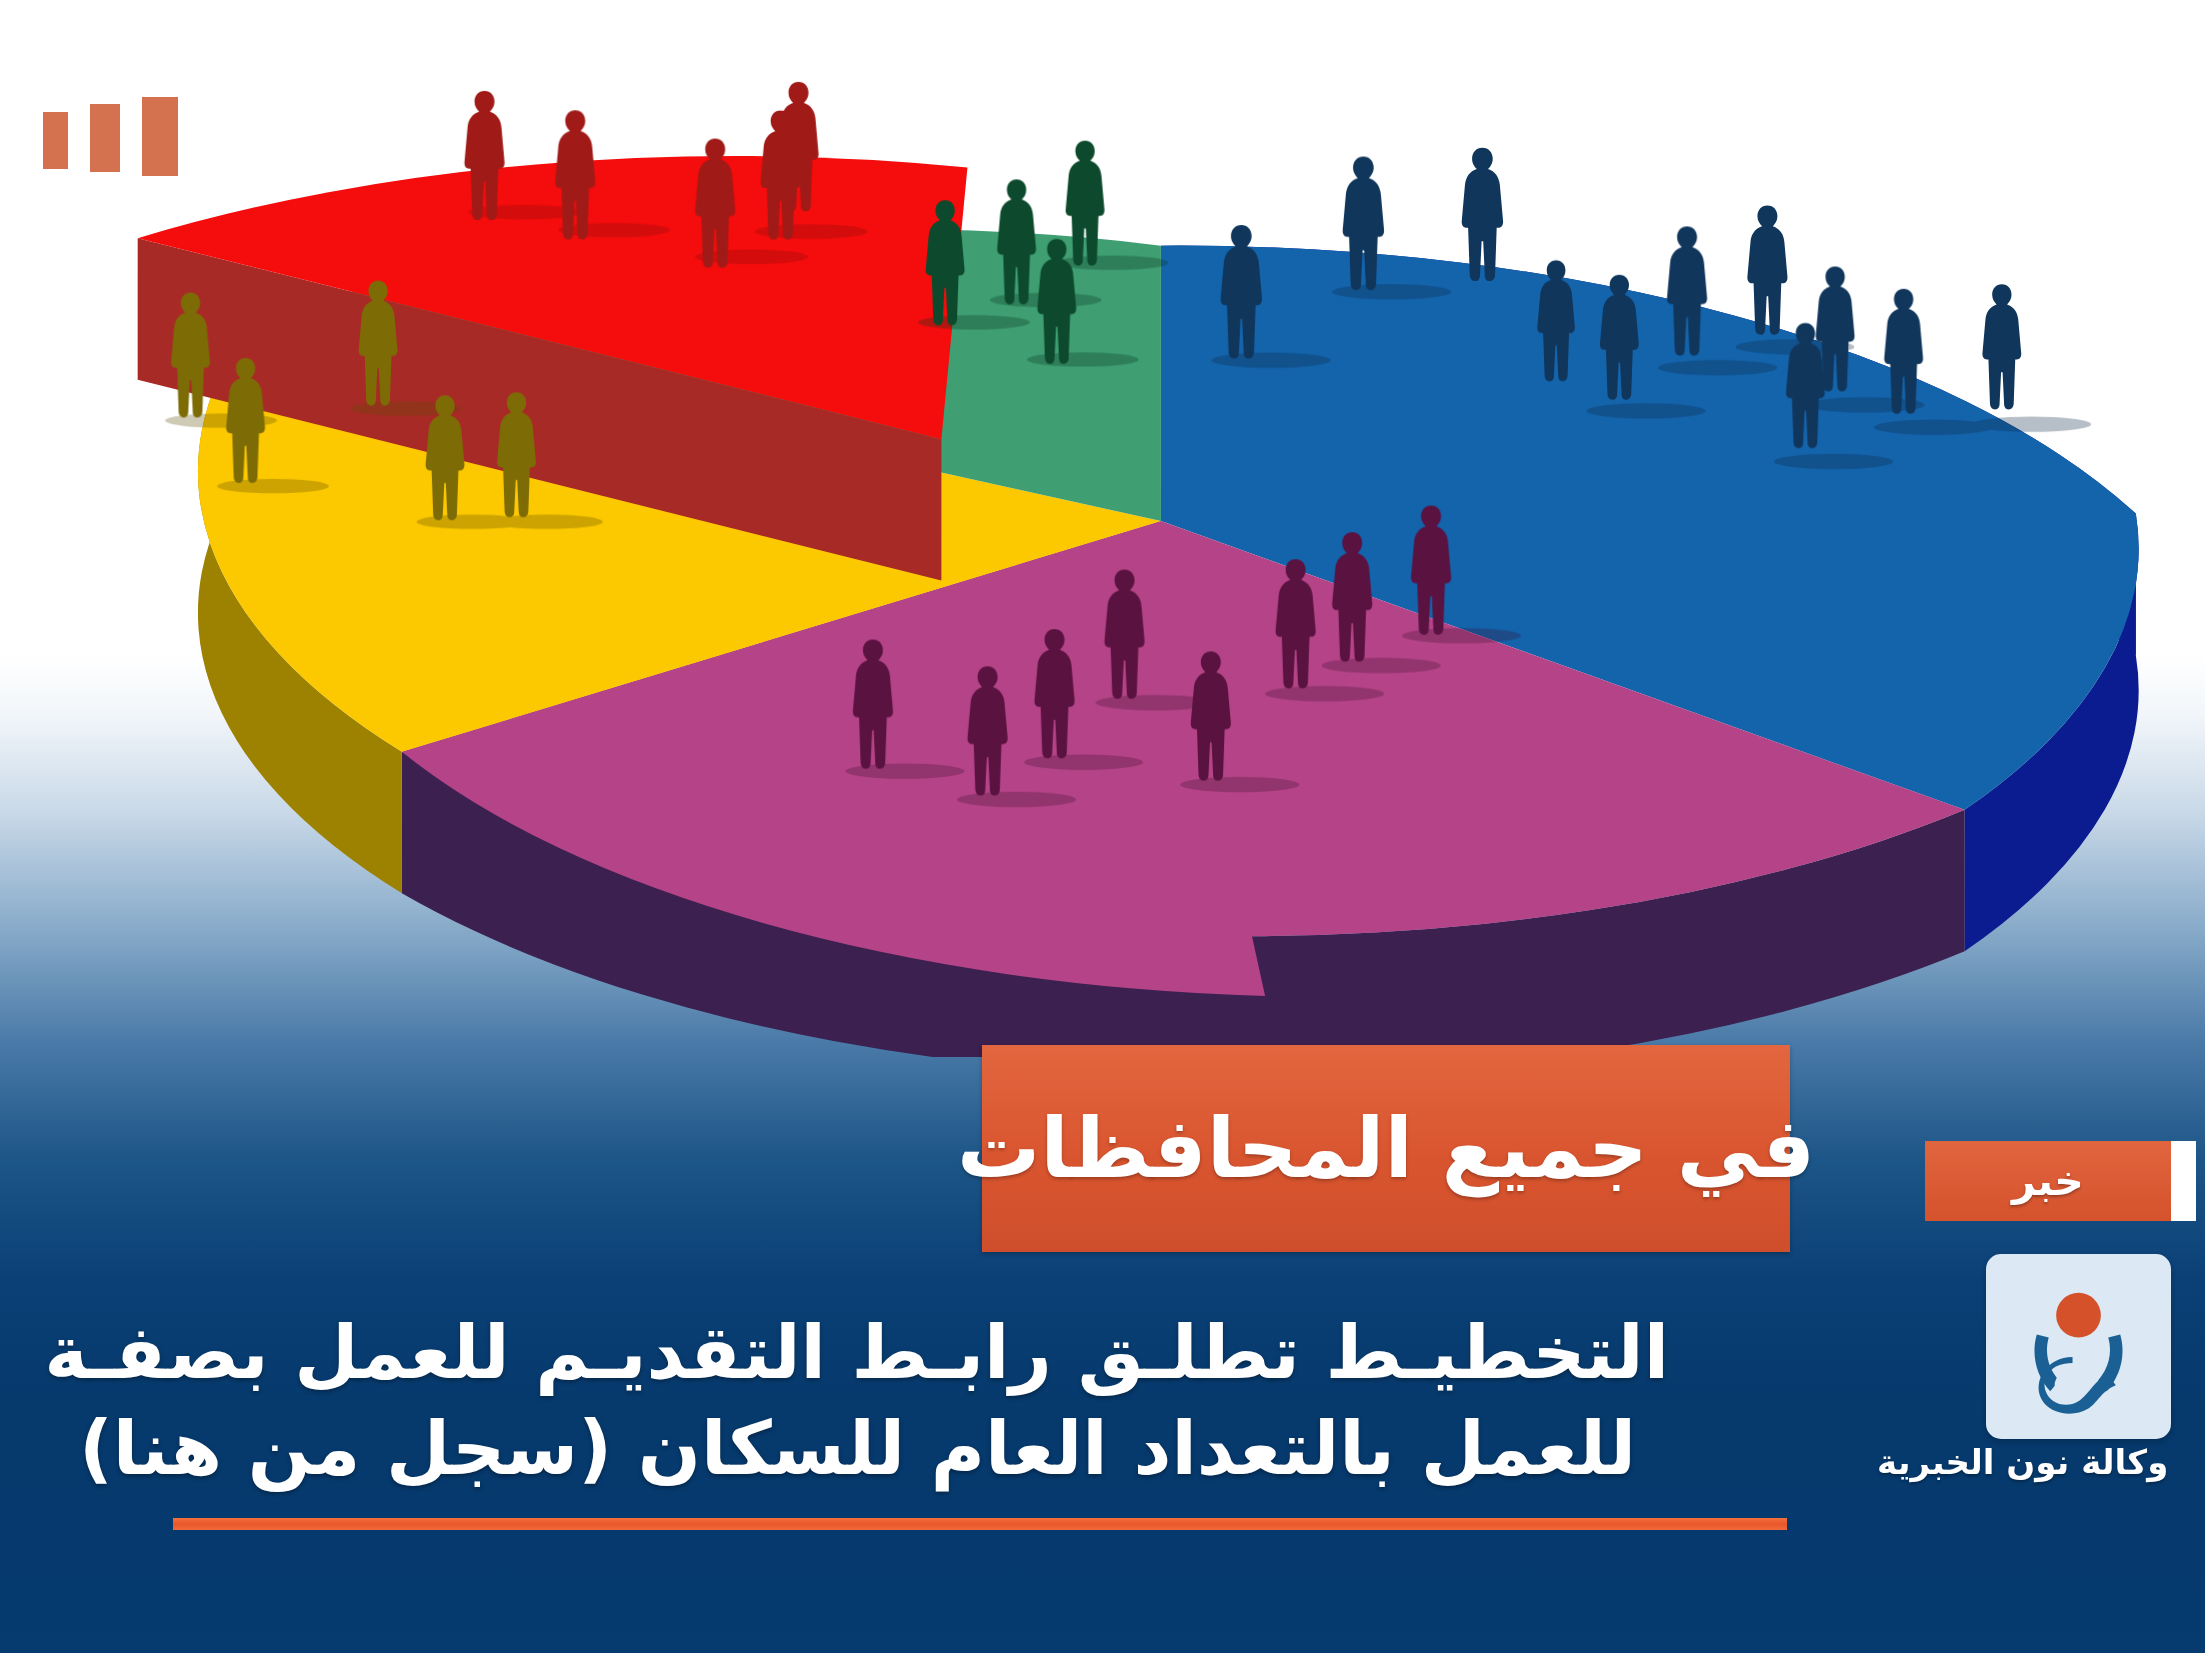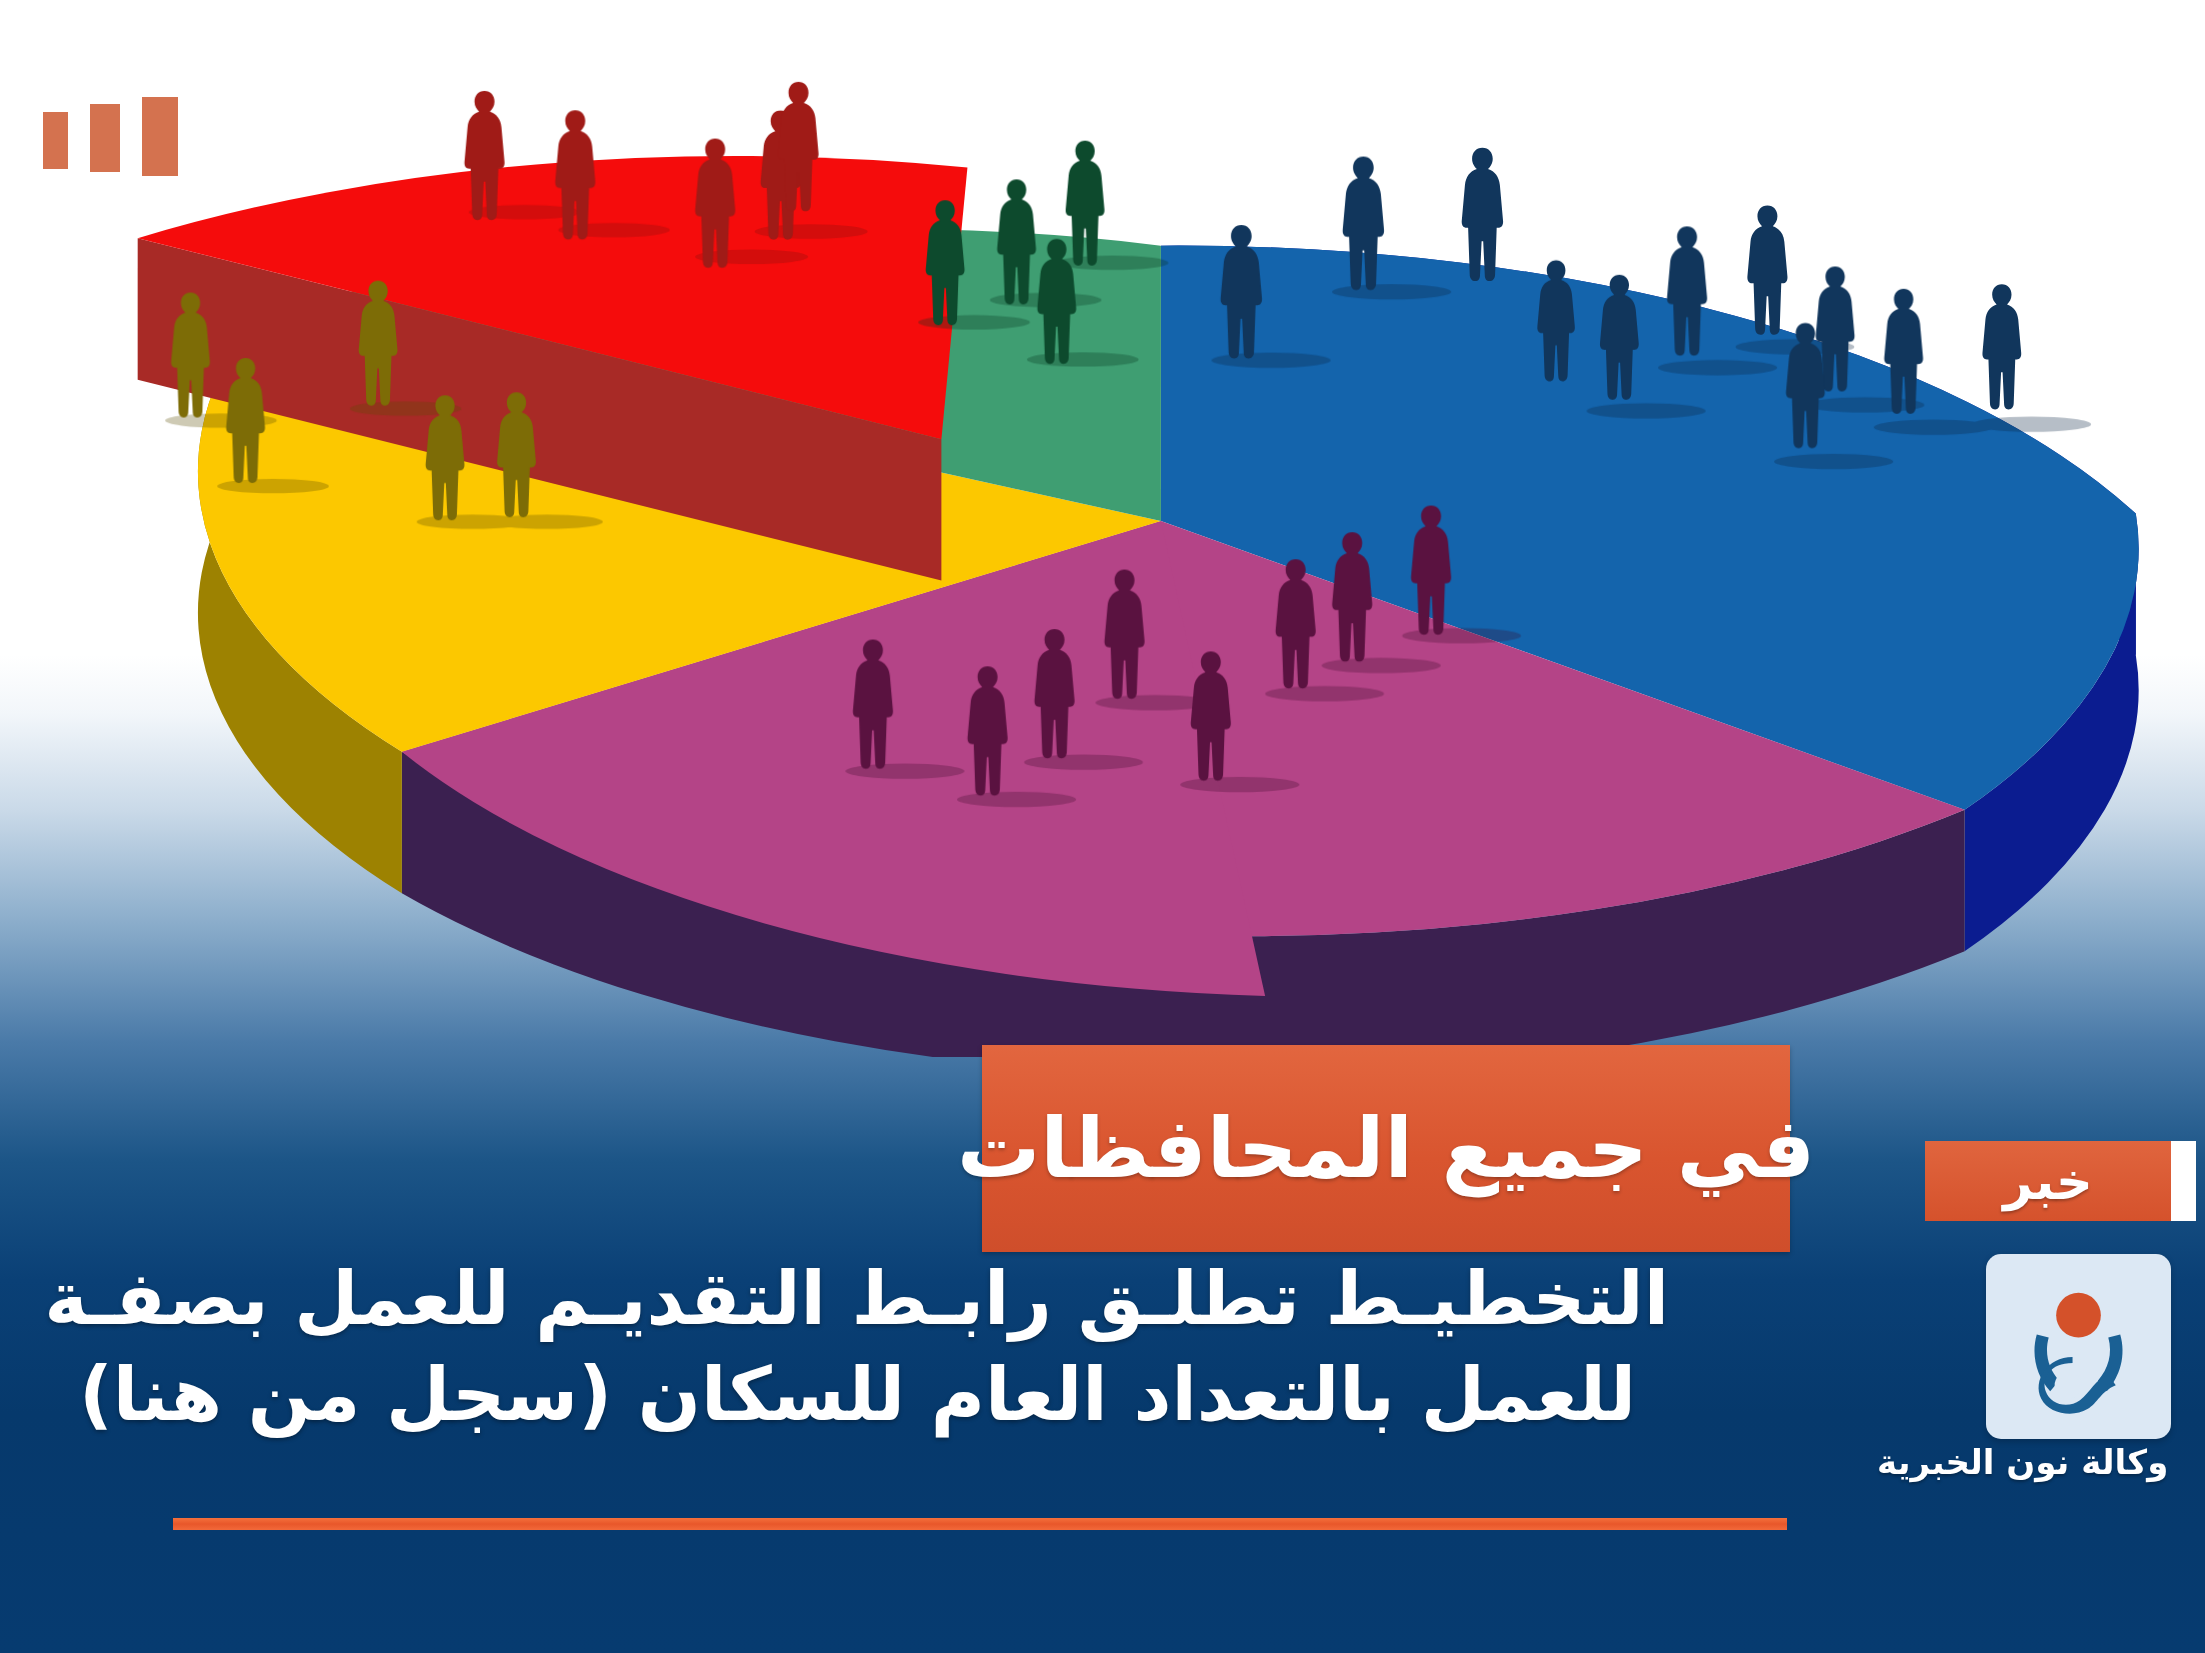--- a/index.html
+++ b/index.html
@@ -42,21 +42,21 @@
     box-shadow:0 1.5px 4.5px rgba(0,0,0,.25);
   }
   #banner .txt{
     color:#fff;font-size:83px;font-weight:bold;line-height:1;
     letter-spacing:0;white-space:nowrap;
     text-shadow:0 2.2px 3.7px rgba(0,0,0,.28);
   }
 
   
   #headline{
-    position:absolute;right:536px;top:1250px;width:1623px;
+    position:absolute;right:536px;top:1304px;width:1623px;
     text-align:center;color:#ffffff;margin-left:45px;
   }
   #headline .line{
     font-size:74px;font-weight:bold;line-height:1.30;
     white-space:nowrap;
     text-shadow:0 2.2px 4.5px rgba(0,0,0,.35);
   }
 
   
   #rule{
@@ -64,21 +64,21 @@
     background:linear-gradient(180deg,#f4703c 0%,#e8572a 50%,#f2693a 100%);
   }
 
   
   #brand{position:absolute;left:1858px;top:1141px;width:313px;}
   #news-badge{
     position:relative;width:246px;height:80px;margin:0 0 0 25px;
     background:linear-gradient(180deg,#e0653e 0%,#d5522c 100%);
     display:flex;align-items:center;justify-content:center;
   }
-  #news-badge .txt{color:#fff;font-size:51px;font-weight:bold;line-height:1;
+  #news-badge .txt{color:#fff;font-size:41px;font-weight:bold;line-height:1;
     text-shadow:0 1.5px 3px rgba(0,0,0,.3);}
   #news-badge .white-bar{
     position:absolute;right:-25px;top:0;width:25px;height:80px;background:#ffffff;
   }
   #logo-box{
     width:185px;height:185px;margin:33px 0 0 48px;
     background:#dce8f4;border-radius:15px;
     box-shadow:0 2.2px 6px rgba(0,0,0,.2);
     display:flex;align-items:center;justify-content:center;
   }

